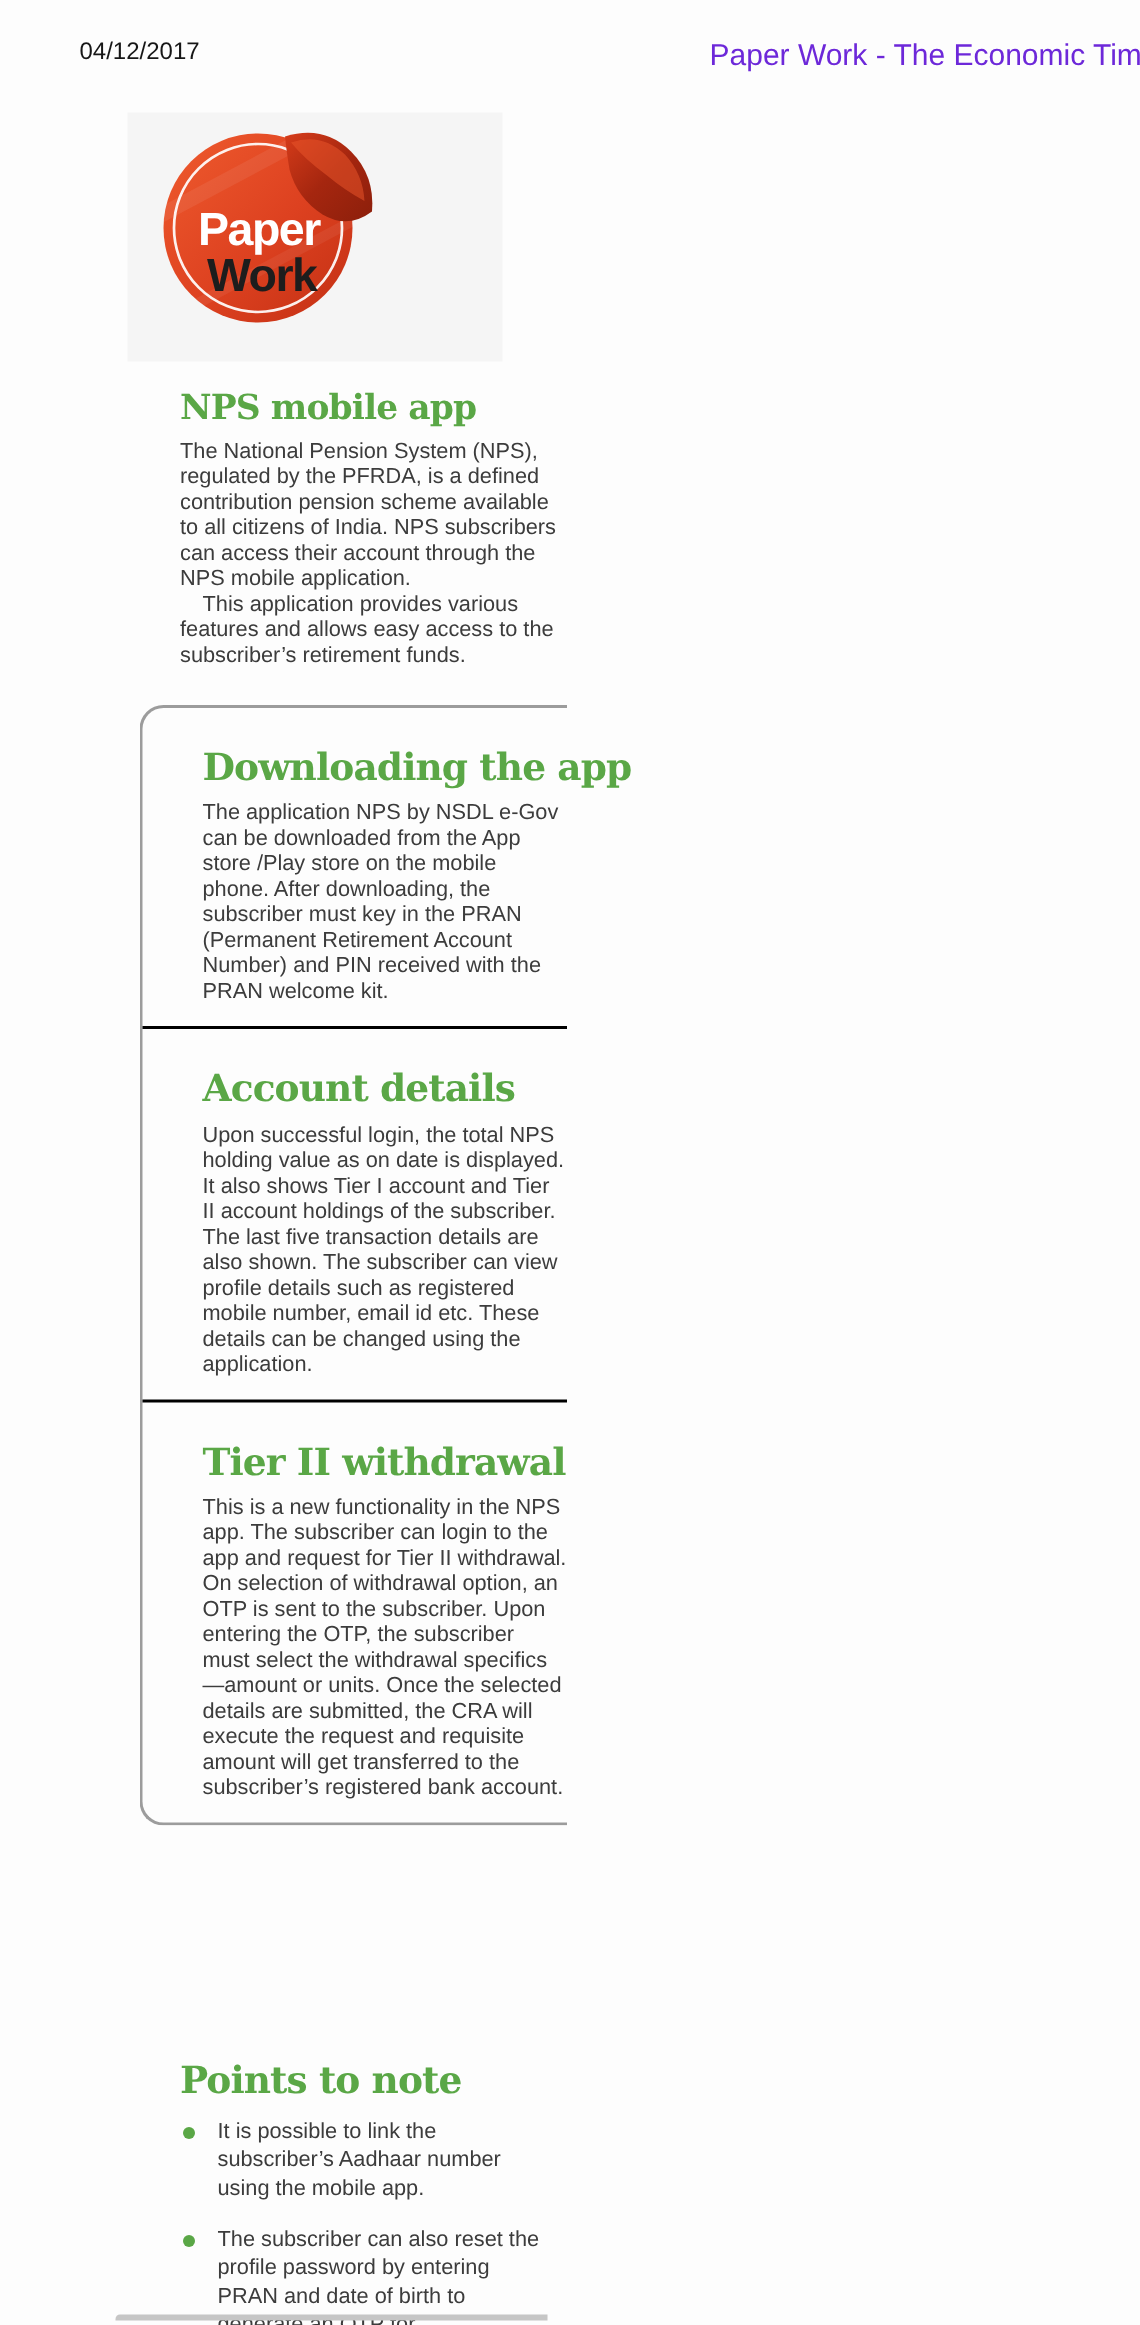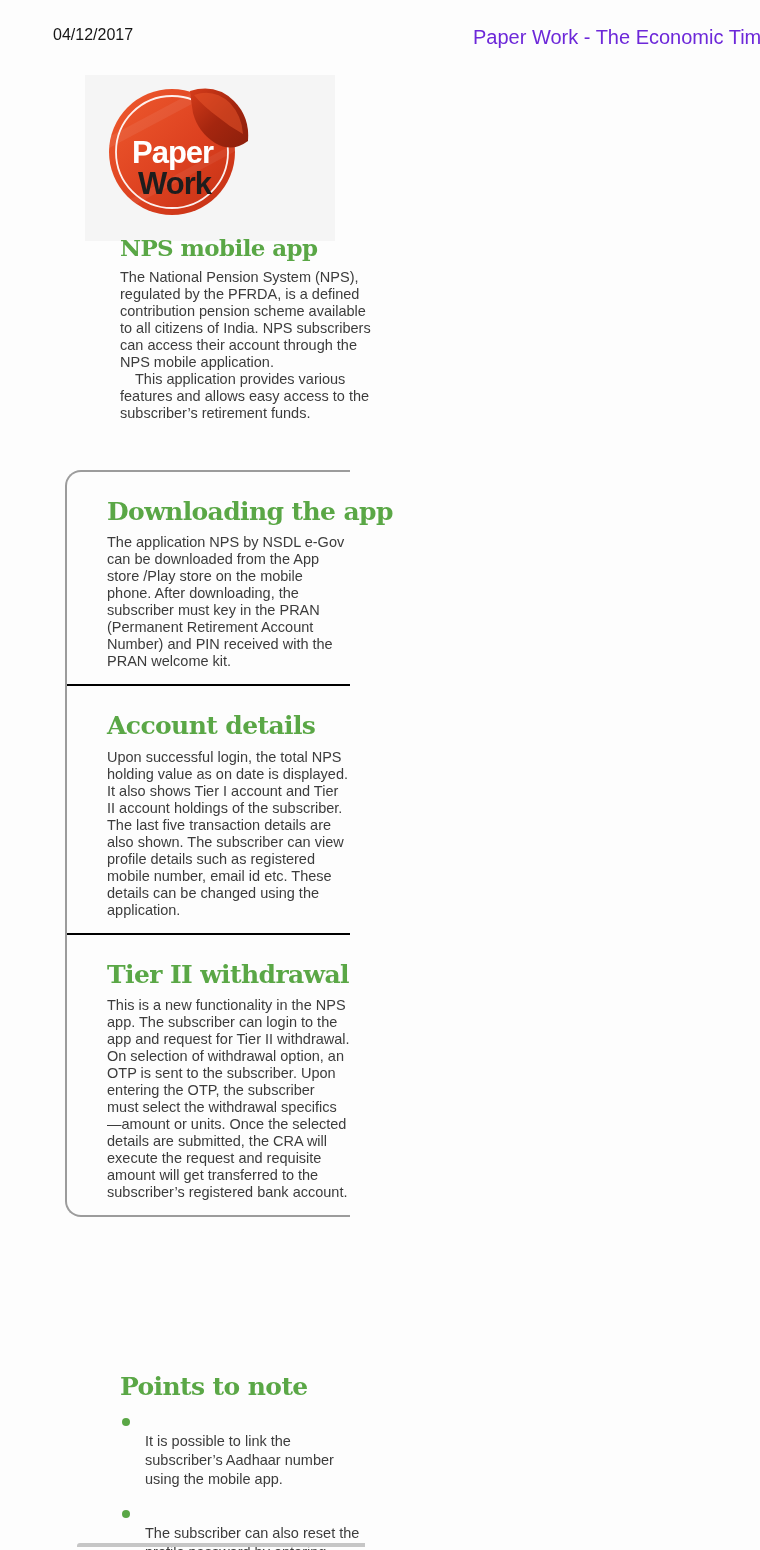--- a/index.html
+++ b/index.html
@@ -13,45 +13,45 @@
   
   .logo-backdrop{position:absolute;left:85px;top:75px;width:250px;height:166px;background:#f5f5f5;}
   .logo{position:absolute;left:104px;top:79px;width:150px;height:140px;}
   
   .g-head{
     font-family:"DejaVu Serif",serif;font-weight:700;color:#5aa746;
     font-size:23px;letter-spacing:-0.6px;margin:0 0 9px 0;line-height:1.05;white-space:nowrap;
   }
   .body-txt{font-size:14.5px;line-height:17px;color:#3c3c3c;margin:0;}
   
-  .intro{position:absolute;left:120px;top:236px;width:254px;}
+  .intro{position:absolute;left:120px;top:260px;width:254px;}
   .intro .body-txt + .body-txt{text-indent:15px;}
   
   .box{
-    position:absolute;left:65px;top:470px;width:285px;
+    position:absolute;left:93px;top:470px;width:285px;
     border:2px solid #9c9c9c;border-right:none;border-radius:16px 0 0 16px;
     box-sizing:border-box;
   }
   .box-sec{box-sizing:border-box;padding:27px 0 14px 40px;}
   .box-sec + .box-sec{border-top:2px solid #000000;}
   .box-sec .body-txt{width:243px;}
   .sec-0{min-height:201px;}
   .sec-1{min-height:243px;}
   .sec-2{min-height:164px;}
   .sec-3{min-height:268px;}
   .box-sec .g-head{font-size:25px;}
   
   .points{position:absolute;left:120px;top:1374px;width:254px;}
   .points .g-head{font-size:25px;margin-bottom:12px;}
   .bullet-row{display:flex;margin-bottom:15px;}
   .bullet-dot{
     flex:0 0 auto;width:8px;height:8px;border-radius:50%;
     background:#5aa746;margin:6px 15px 0 2px;
   }
-  .bullet-txt{font-size:14.5px;line-height:19px;color:#3c3c3c;width:222px;margin-top:20px;}
+  .bullet-txt{font-size:14.5px;line-height:19px;color:#3c3c3c;width:222px;}
   
   .next-card-stub{
     position:absolute;left:77px;top:1543px;width:288px;height:4px;
     background:#c6c6c6;border-radius:3px 0 0 0;
   }
 </style>
 </head>
 <body>
 
 <div id="page">

